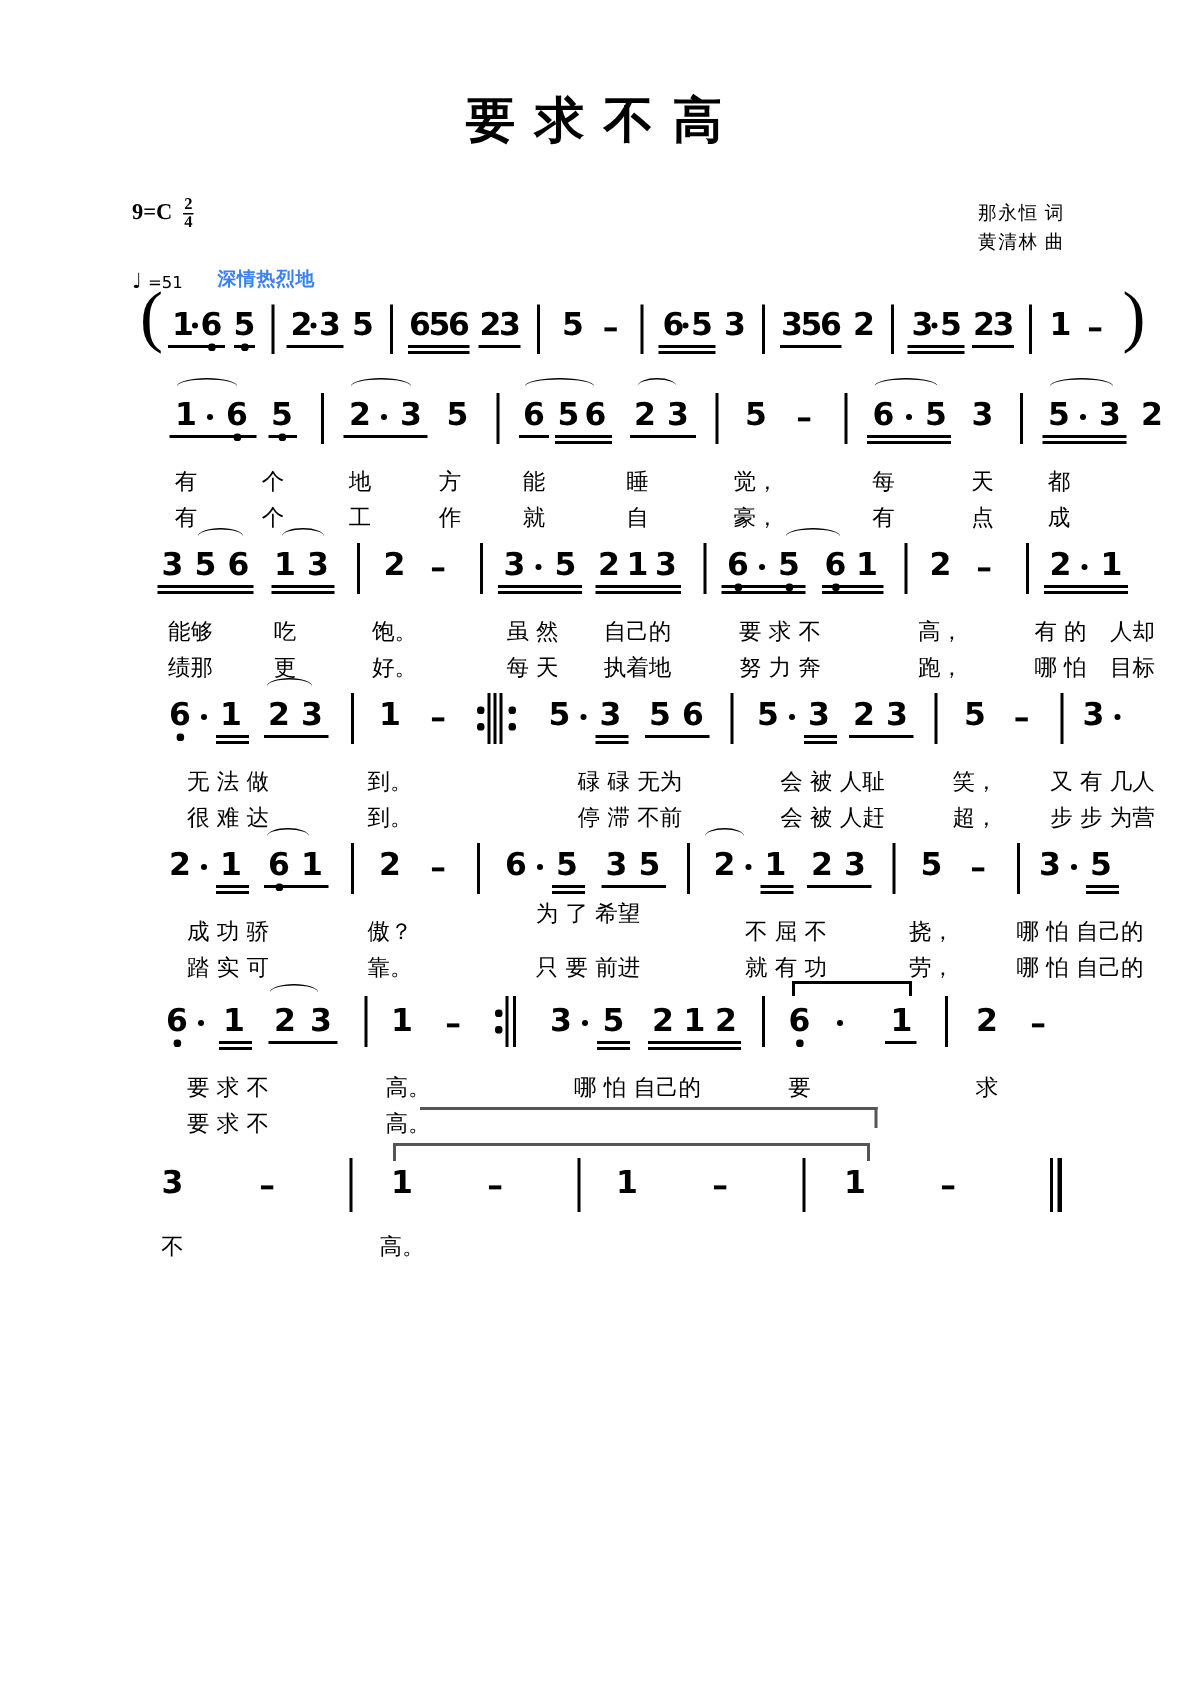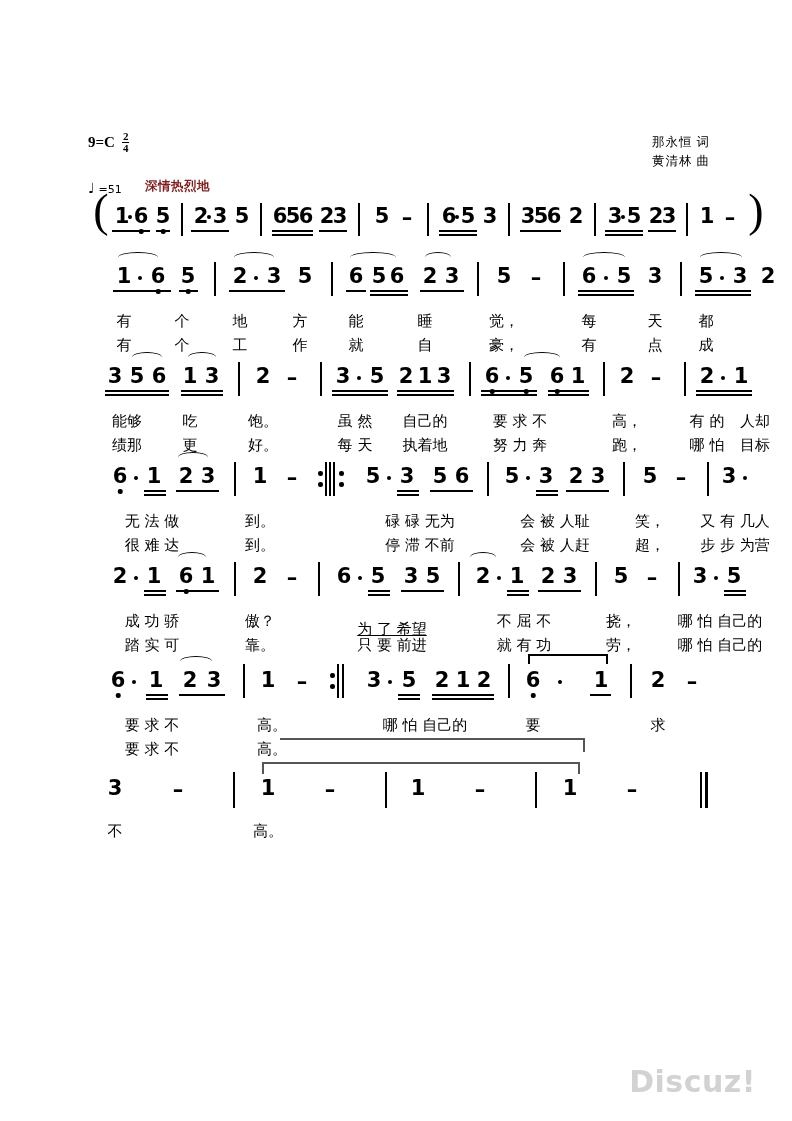--- a/index.html
+++ b/index.html
@@ -43,21 +43,21 @@
   .tempo{
     position:absolute;left:88px;top:180px;
     font-family:"DejaVu Sans", sans-serif;
     font-size:11px;color:#000;
     display:flex;align-items:baseline;gap:4px;
   }
   .tempo .beatglyph{font-size:14px;font-family:"DejaVu Sans",sans-serif;}
   .expr{
     position:absolute;left:145px;top:178px;
     font-family:Liberation Sans, sans-serif;
-    font-size:12.5px;font-weight:600;color:#7f1d1d;letter-spacing:.5px;
+    font-size:12.5px;font-weight:600;color:#3b82f6;letter-spacing:.5px;
   }
 
   .n{
     position:absolute;
     font-family:"DejaVu Sans", sans-serif;
     font-size:21px;font-weight:700;color:#000;
     line-height:1;
     text-align:center;
     transform:translateX(-50%);
     white-space:nowrap;
@@ -112,20 +112,21 @@
     font-family:"DejaVu Sans", sans-serif;
     font-size:30px;font-weight:700;
     color:#d2d2d2;letter-spacing:.5px;
   }
 </style>
 </head>
 <body>
 
 <div class="sheet">
 
+  <div class="title">要求不高</div>
 
   <div class="keysig">
     <span>9=C</span>
     <span class="frac">
       <span class="num">2</span>
       <span class="den">4</span>
     </span>
   </div>
 
   <div class="credits">
@@ -436,21 +437,21 @@
         <div class="bar" style="left: 678px; top: 4px; height: 34px;"></div>
         <div class="n" style="left: 700px; top: 8px;">3</div>
         <div class="dot-r" style="left: 716px; top: 18px;"></div>
         <div class="n" style="left: 734px; top: 8px;">5</div>
         <div class="beam" style="left: 724px; top: 32px; width: 22px;"></div>
         <div class="beam" style="left: 724px; top: 36px; width: 22px;"></div>
         <div class="ly" style="left: 152px; top: 56px;">成 功 骄</div>
         <div class="ly" style="left: 152px; top: 80px;">踏 实 可</div>
         <div class="ly" style="left: 260px; top: 56px;">傲？</div>
         <div class="ly" style="left: 260px; top: 80px;">靠。</div>
-        <div class="ly" style="left: 392px; top: 64px; text-decoration: underline;">为 了 希望</div>
+        <div class="ly" style="left: 392px; top: 44px;">为 了 希望</div>
         <div class="ly" style="left: 392px; top: 80px;">只 要 前进</div>
         <div class="ly" style="left: 524px; top: 56px;">不 屈 不</div>
         <div class="ly" style="left: 524px; top: 80px;">就 有 功</div>
         <div class="ly" style="left: 621px; top: 56px;">挠，</div>
         <div class="ly" style="left: 621px; top: 80px;">劳，</div>
         <div class="ly" style="left: 720px; top: 56px;">哪 怕 自己的</div>
         <div class="ly" style="left: 720px; top: 80px;">哪 怕 自己的</div>
       </div>
       <div class="div" style="position: absolute; left: 0px; top: 660px; width: 792px; height: 110px;">
         <div class="n" style="left: 118px; top: 10px;">6</div>
@@ -527,14 +528,13 @@
         <div class="dash" style="left: 632px; top: 10px;">–</div>
         <div class="div" style="position: absolute; left: 700px; top: 4px; width: 9px; height: 36px;">
           <div class="div" style="position: absolute; left: 0px; top: 0px; width: 1.8px; height: 36px; background: rgb(0, 0, 0);"></div>
           <div class="div" style="position: absolute; left: 5px; top: 0px; width: 3.4px; height: 36px; background: rgb(0, 0, 0);"></div>
         </div>
         <div class="ly" style="left: 115px; top: 56px;">不</div>
         <div class="ly" style="left: 268px; top: 56px;">高。</div>
       </div>
     </div>
 
-  <div class="wm">Discuz!</div>
 </div>
 
 </body></html>

